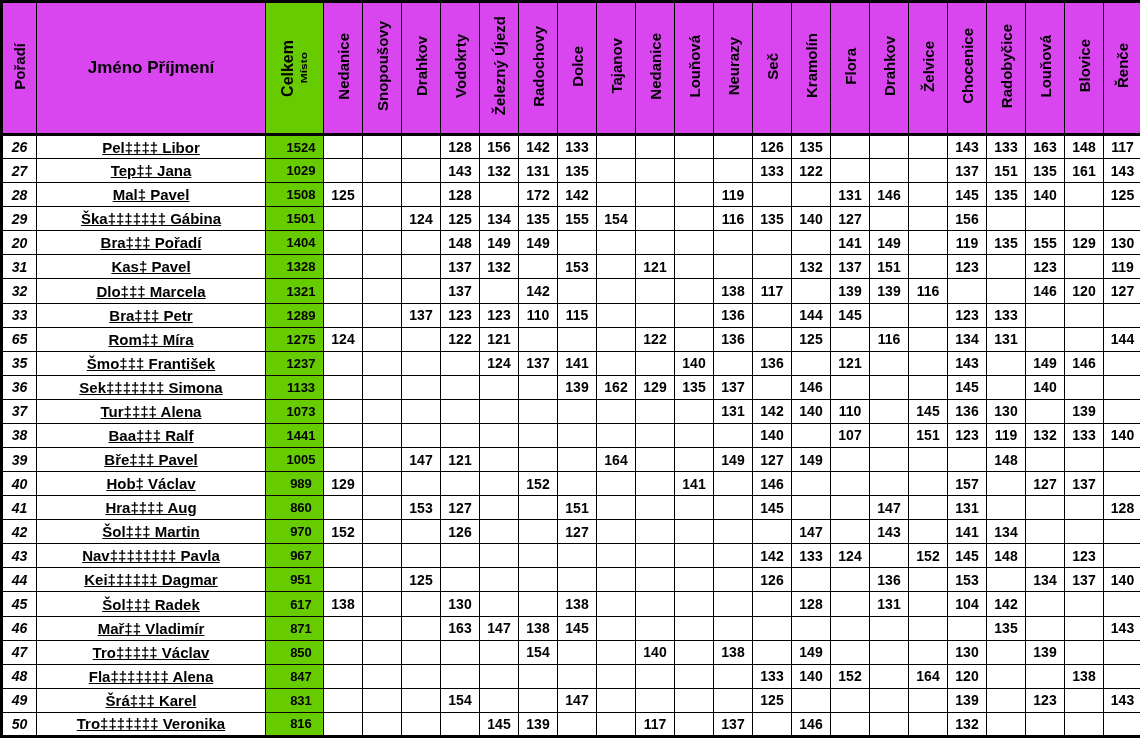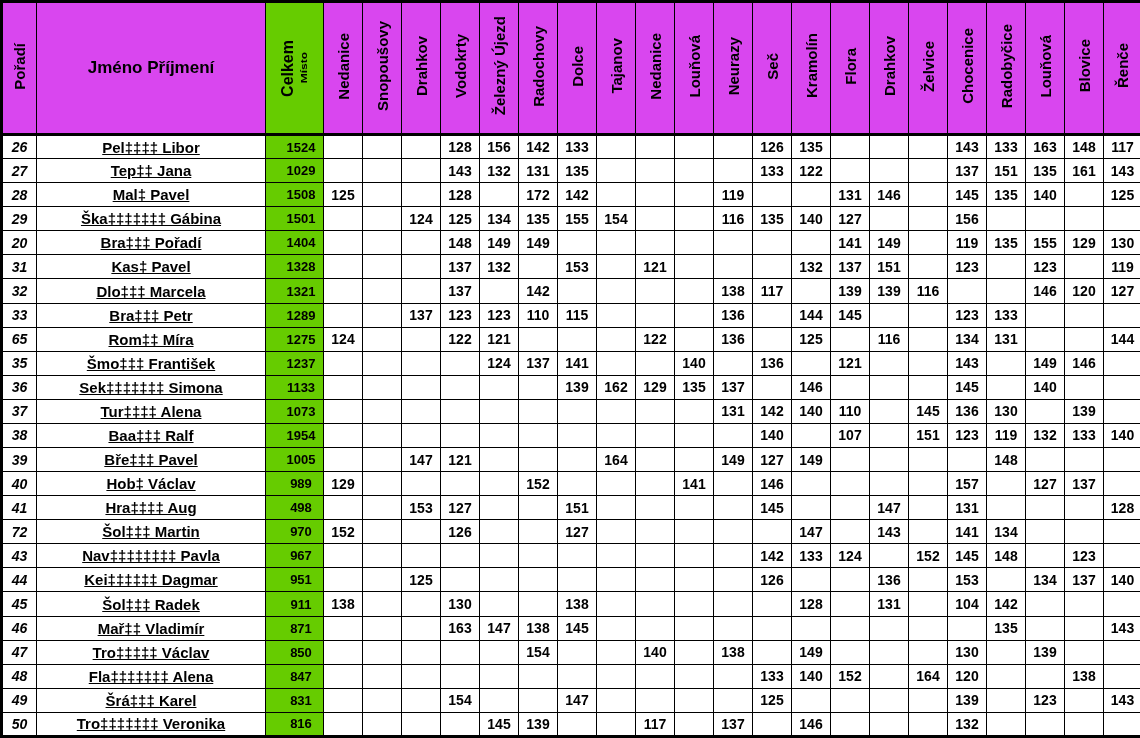--- a/index.html
+++ b/index.html
@@ -401,21 +401,21 @@
           <td class="score-cell">145</td>
           <td class="score-cell">136</td>
           <td class="score-cell">130</td>
           <td class="score-cell"></td>
           <td class="score-cell">139</td>
           <td class="score-cell"></td>
         </tr>
         <tr>
           <td class="rank-cell">38</td>
           <td class="name-cell">Baa‡‡‡ Ralf</td>
-          <td class="total-cell">1954</td>
+          <td class="total-cell">1441</td>
           <td class="score-cell"></td>
           <td class="score-cell"></td>
           <td class="score-cell"></td>
           <td class="score-cell"></td>
           <td class="score-cell"></td>
           <td class="score-cell"></td>
           <td class="score-cell"></td>
           <td class="score-cell"></td>
           <td class="score-cell"></td>
           <td class="score-cell"></td>
@@ -479,21 +479,21 @@
           <td class="score-cell"></td>
           <td class="score-cell">157</td>
           <td class="score-cell"></td>
           <td class="score-cell">127</td>
           <td class="score-cell">137</td>
           <td class="score-cell"></td>
         </tr>
         <tr>
           <td class="rank-cell">41</td>
           <td class="name-cell">Hra‡‡‡‡ Aug</td>
-          <td class="total-cell">498</td>
+          <td class="total-cell">860</td>
           <td class="score-cell"></td>
           <td class="score-cell"></td>
           <td class="score-cell">153</td>
           <td class="score-cell">127</td>
           <td class="score-cell"></td>
           <td class="score-cell"></td>
           <td class="score-cell">151</td>
           <td class="score-cell"></td>
           <td class="score-cell"></td>
           <td class="score-cell"></td>
@@ -503,21 +503,21 @@
           <td class="score-cell"></td>
           <td class="score-cell">147</td>
           <td class="score-cell"></td>
           <td class="score-cell">131</td>
           <td class="score-cell"></td>
           <td class="score-cell"></td>
           <td class="score-cell"></td>
           <td class="score-cell">128</td>
         </tr>
         <tr>
-          <td class="rank-cell">72</td>
+          <td class="rank-cell">42</td>
           <td class="name-cell">Šol‡‡‡ Martin</td>
           <td class="total-cell">970</td>
           <td class="score-cell">152</td>
           <td class="score-cell"></td>
           <td class="score-cell"></td>
           <td class="score-cell">126</td>
           <td class="score-cell"></td>
           <td class="score-cell"></td>
           <td class="score-cell">127</td>
           <td class="score-cell"></td>
@@ -583,21 +583,21 @@
           <td class="score-cell"></td>
           <td class="score-cell">153</td>
           <td class="score-cell"></td>
           <td class="score-cell">134</td>
           <td class="score-cell">137</td>
           <td class="score-cell">140</td>
         </tr>
         <tr>
           <td class="rank-cell">45</td>
           <td class="name-cell">Šol‡‡‡ Radek</td>
-          <td class="total-cell">911</td>
+          <td class="total-cell">617</td>
           <td class="score-cell">138</td>
           <td class="score-cell"></td>
           <td class="score-cell"></td>
           <td class="score-cell">130</td>
           <td class="score-cell"></td>
           <td class="score-cell"></td>
           <td class="score-cell">138</td>
           <td class="score-cell"></td>
           <td class="score-cell"></td>
           <td class="score-cell"></td>

